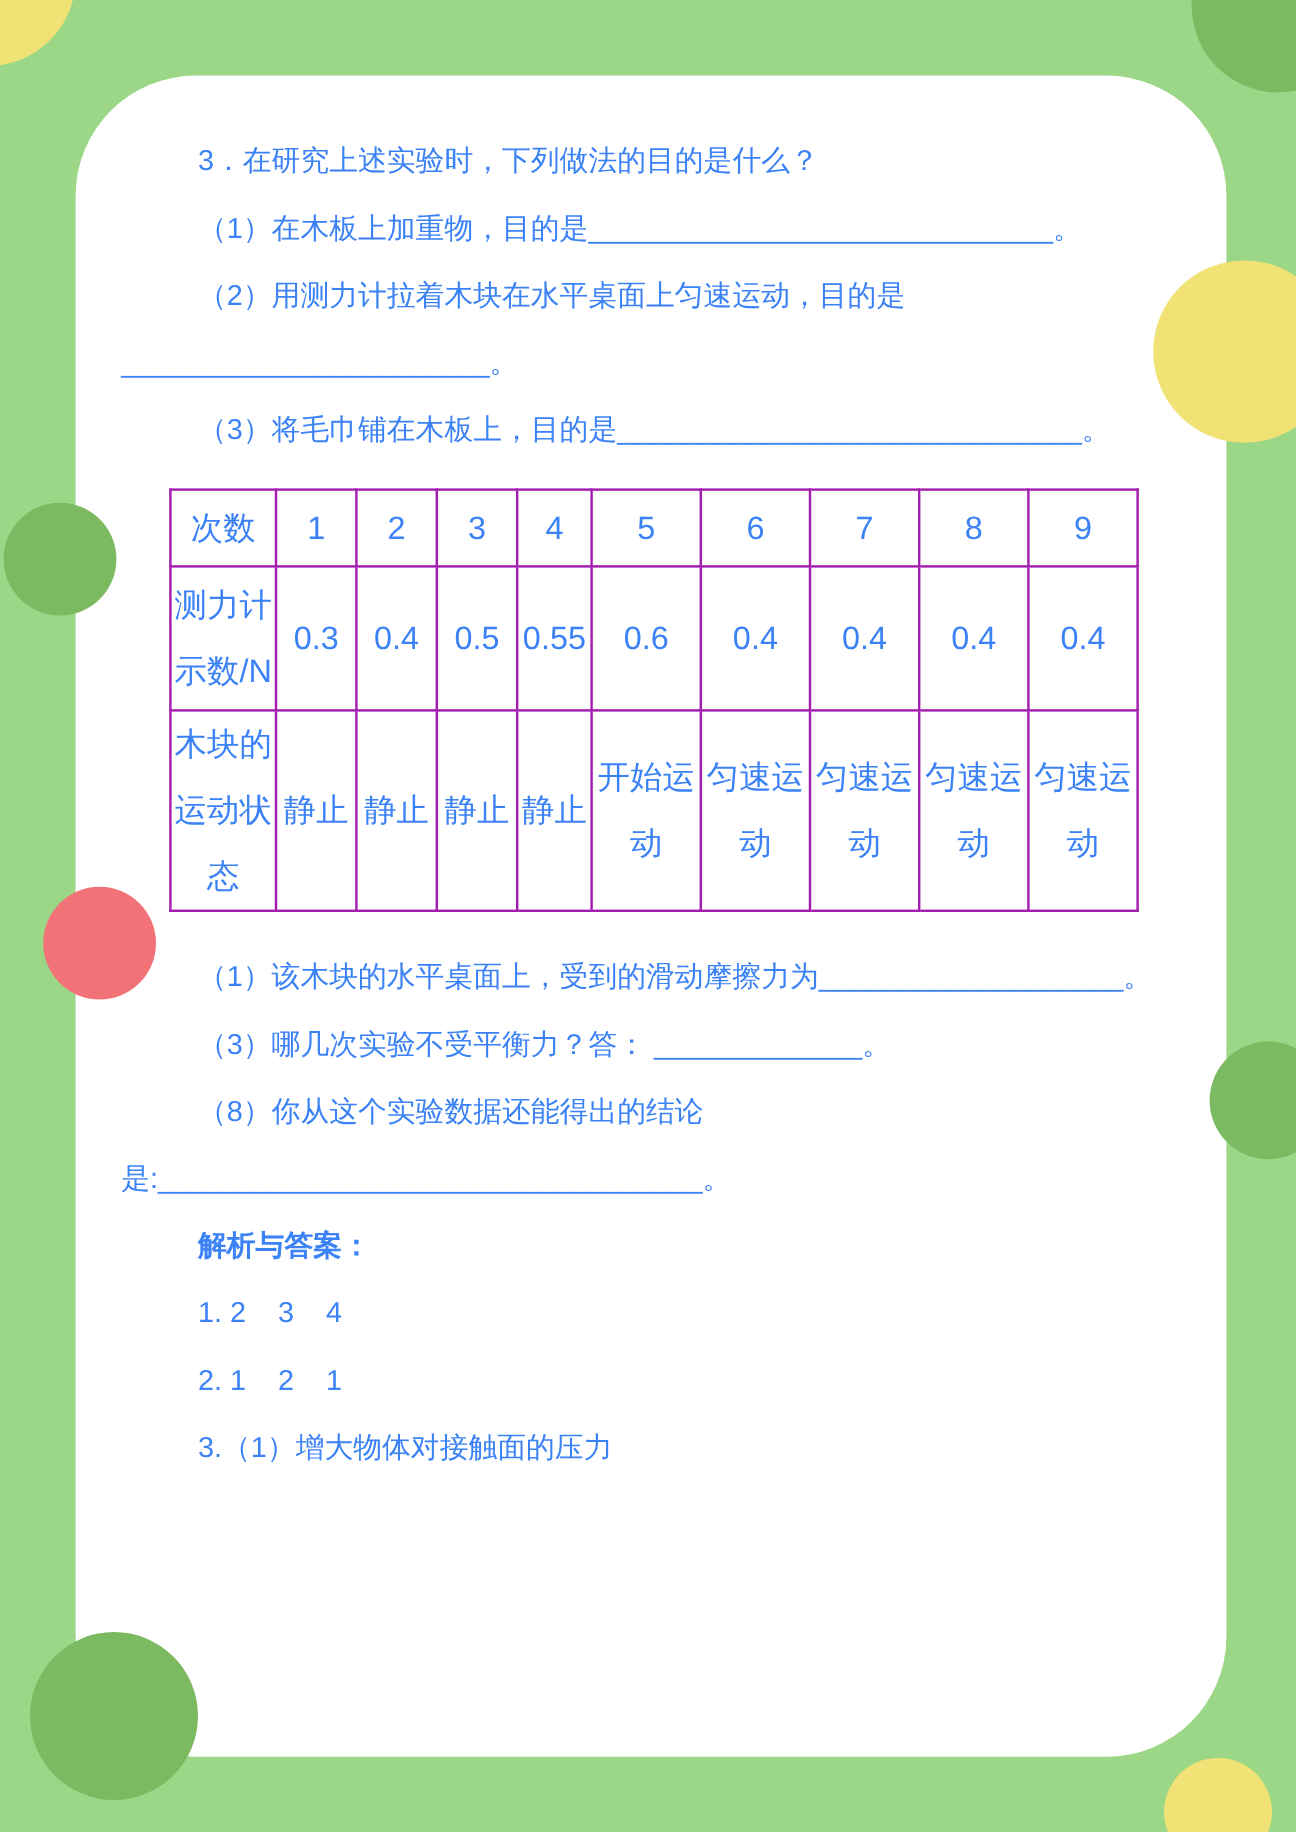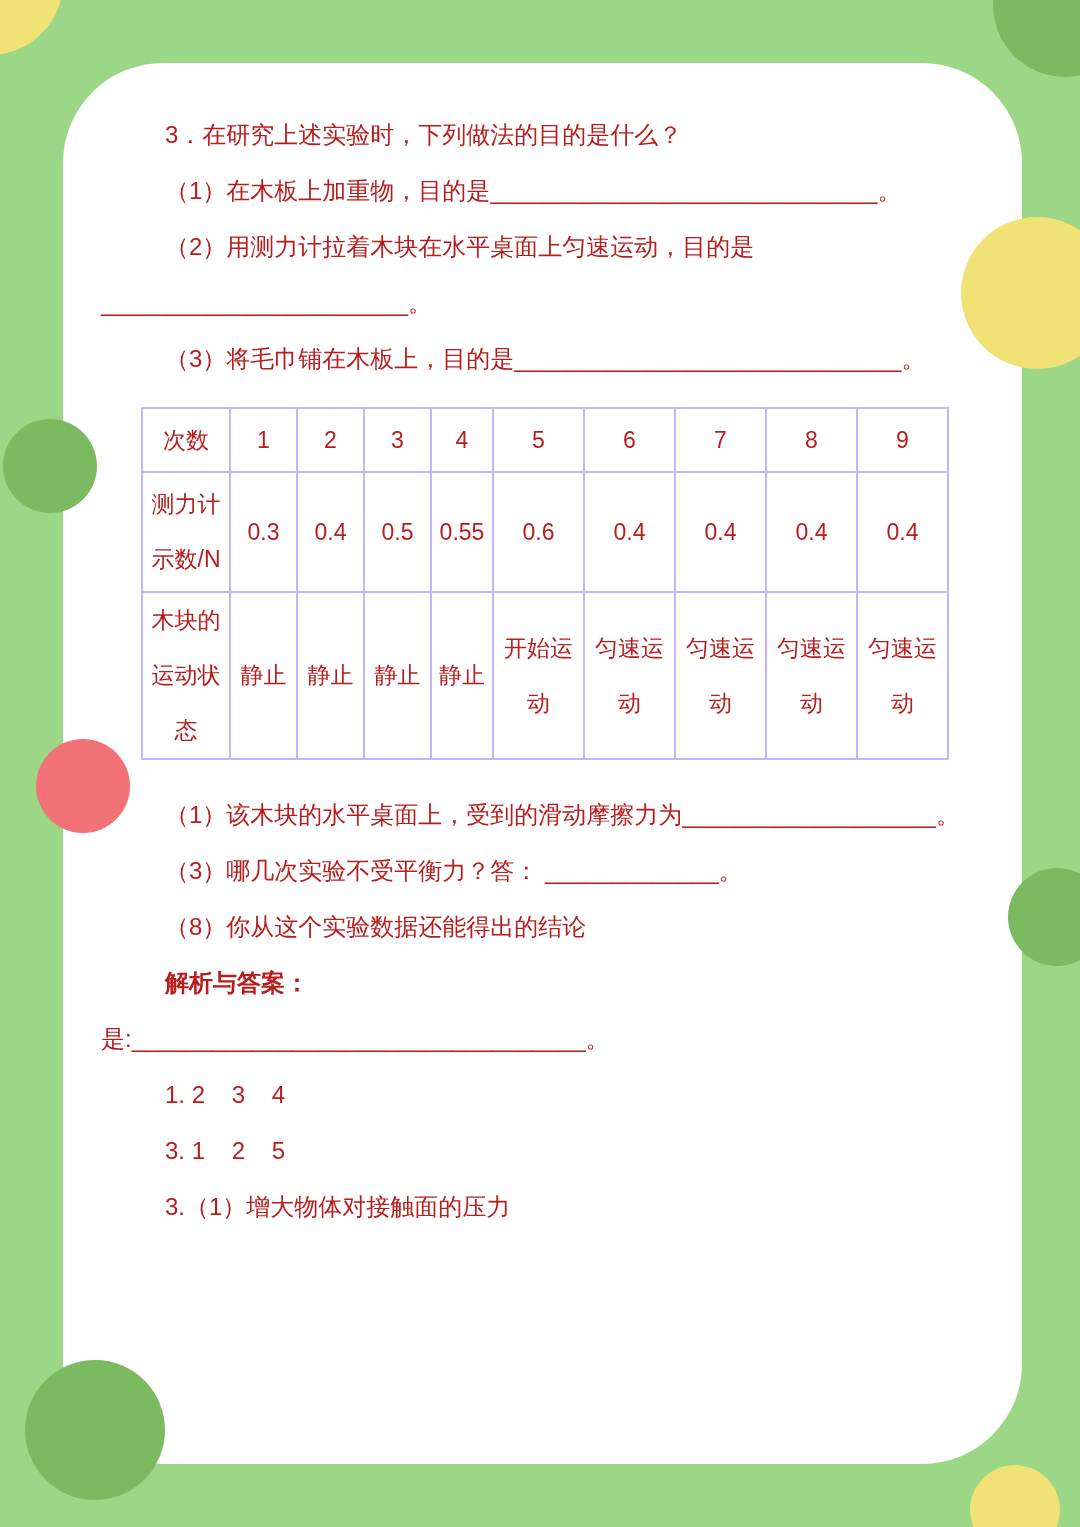--- a/index.html
+++ b/index.html
@@ -4,21 +4,21 @@
 <style>
   * { box-sizing: border-box; }
   html, body { margin: 0; padding: 0; }
   .page {
     position: relative;
     width: 1080px;
     height: 1527px;
     background: #9cd687;
     overflow: hidden;
     font-family: "Liberation Sans", "DejaVu Sans", sans-serif;
-    color: #b91c1c;
+    color: #3b82f6;
   }
   .card {
     position: absolute;
     left: 63px;
     top: 63px;
     width: 959px;
     height: 1401px;
     background: #ffffff;
     border-radius: 100px;
     padding: 44px 38px 0 38px;
@@ -45,24 +45,24 @@
   }
   .indent { padding-left: 64px; }
   .bold { font-weight: bold; }
 
   .data-table {
     border-collapse: collapse;
     table-layout: fixed;
     margin: 20px 0 27px 40px;
   }
   .data-table td {
-    border: 2px solid #c4b5fd;
+    border: 2px solid #a21caf;
     text-align: center;
     vertical-align: middle;
-    font-size: 23px;
+    font-size: 27px;
     padding: 0;
     white-space: pre-line;
     line-height: 55px;
   }
   .row-header td { line-height: 30px; }
 </style>
 </head>
 <body>
 
 <div class="page">
@@ -131,25 +131,25 @@
 动</td>
         <td>匀速运
 动</td>
       </tr>
     </tbody>
       </table>
 
     <p class="line indent">（1）该木块的水平桌面上，受到的滑动摩擦力为___________________。</p>
     <p class="line indent">（3）哪几次实验不受平衡力？答： _____________。</p>
     <p class="line indent">（8）你从这个实验数据还能得出的结论</p>
+    <p class="line">是:__________________________________。</p>
+
     <p class="line indent bold">解析与答案：</p>
-
-    <p class="line">是:__________________________________。</p>
     <p class="line indent">1. 2    3    4</p>
-    <p class="line indent">3. 1    2    5</p>
+    <p class="line indent">2. 1    2    1</p>
     <p class="line indent">3.（1）增大物体对接触面的压力</p>
   </div>
 
   <div class="circle c-yellow c1"></div>
   <div class="circle c-green c2"></div>
   <div class="circle c-yellow c3"></div>
   <div class="circle c-green c4"></div>
   <div class="circle c-red c5"></div>
   <div class="circle c-green c6"></div>
   <div class="circle c-green c7"></div>

